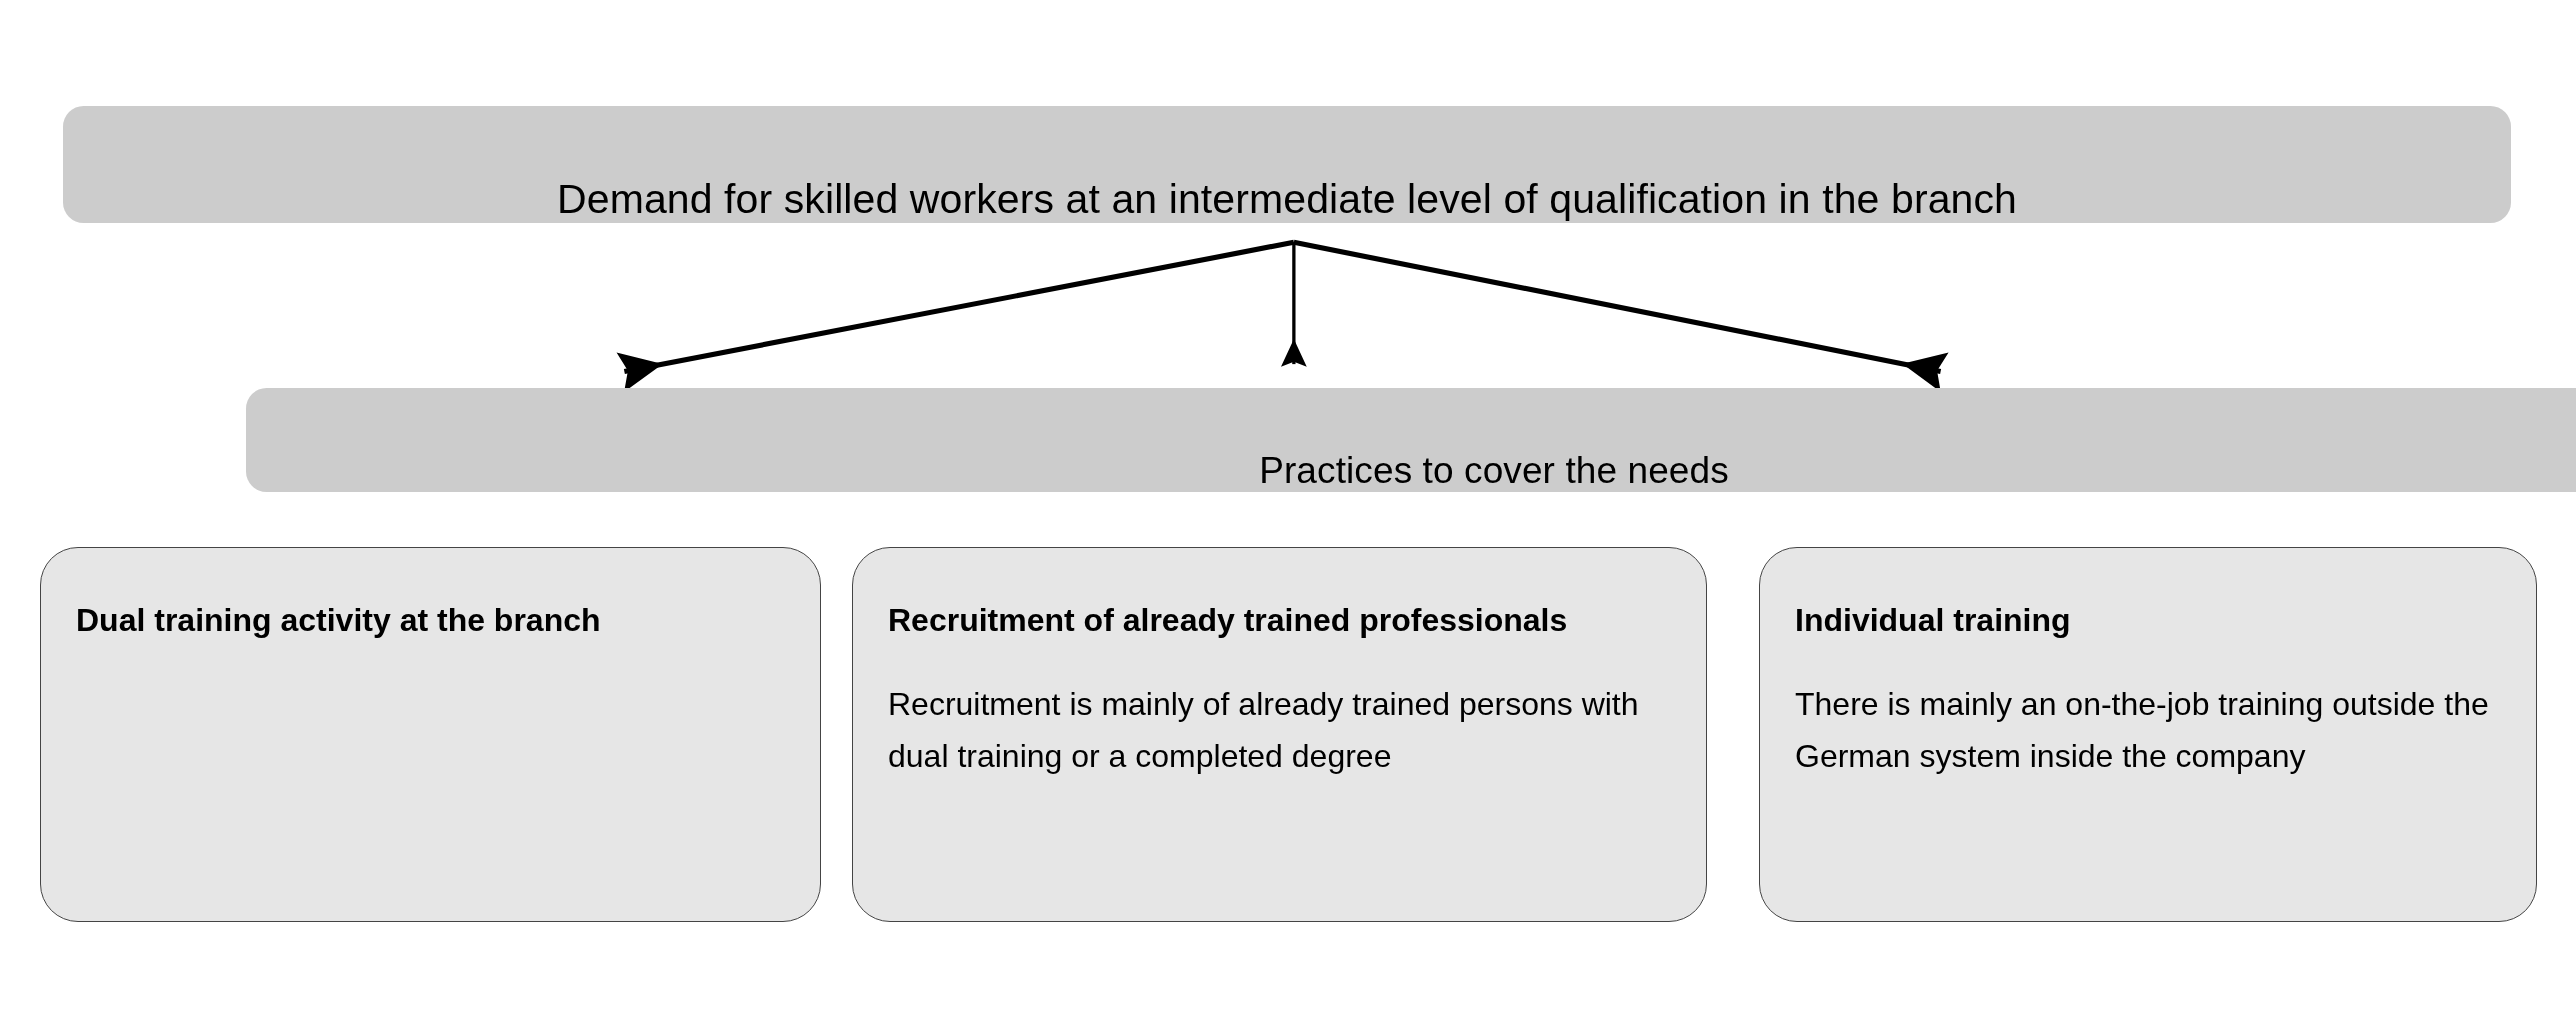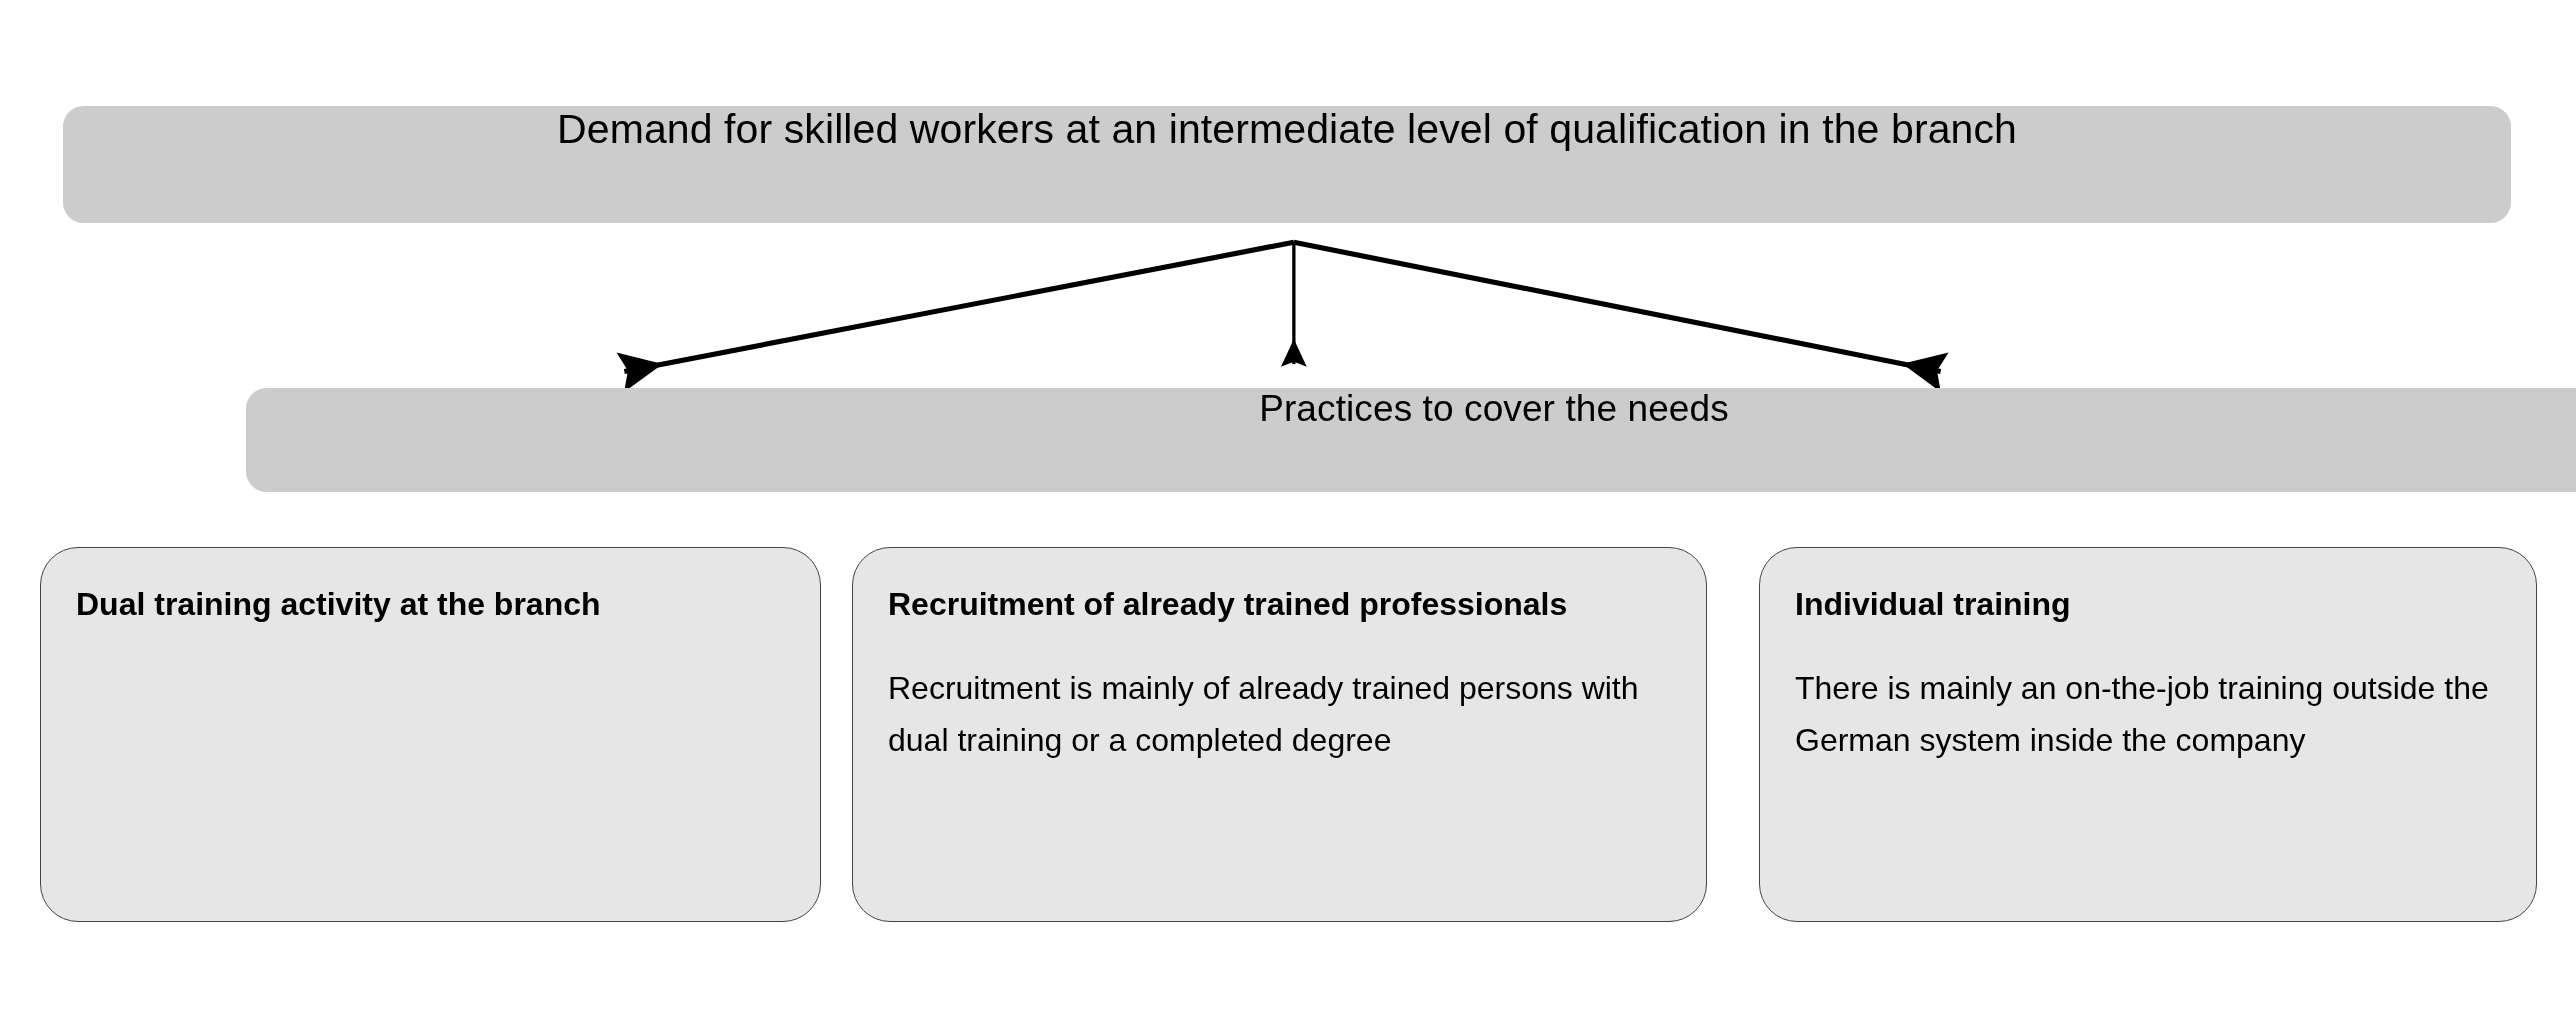--- a/index.html
+++ b/index.html
@@ -17,21 +17,21 @@
     background: #ffffff;
     overflow: hidden;
   }
 
   
   .banner {
     position: absolute;
     background: #cccccc;
     border-radius: 20.6px;
     display: flex;
-    align-items: flex-start;
+    align-items: flex-end;
     justify-content: center;
     box-sizing: border-box;
     color: #000000;
   }
   #banner-demand {
     left: 63px;
     top: 106px;
     width: 2448px;
     height: 117px;
     font-size: 41px;
@@ -72,21 +72,21 @@
     color: #000000;
   }
   #card-dual-training { left: 40px;   width: 781px; }
   #card-recruitment   { left: 852px; width: 855px; }
   #card-individual    { left: 1759px; width: 778px; }
 
   .card-title {
     font-size: 32px;
     font-weight: 700;
     line-height: 1.15;
-    margin: 0 0 40px 0;
+    margin: 16px 0 40px 0;
     white-space: nowrap;
   }
   .card-body {
     font-size: 32px;
     font-weight: 400;
     line-height: 1.62;
     margin: 0;
   }
 </style>
 </head>

